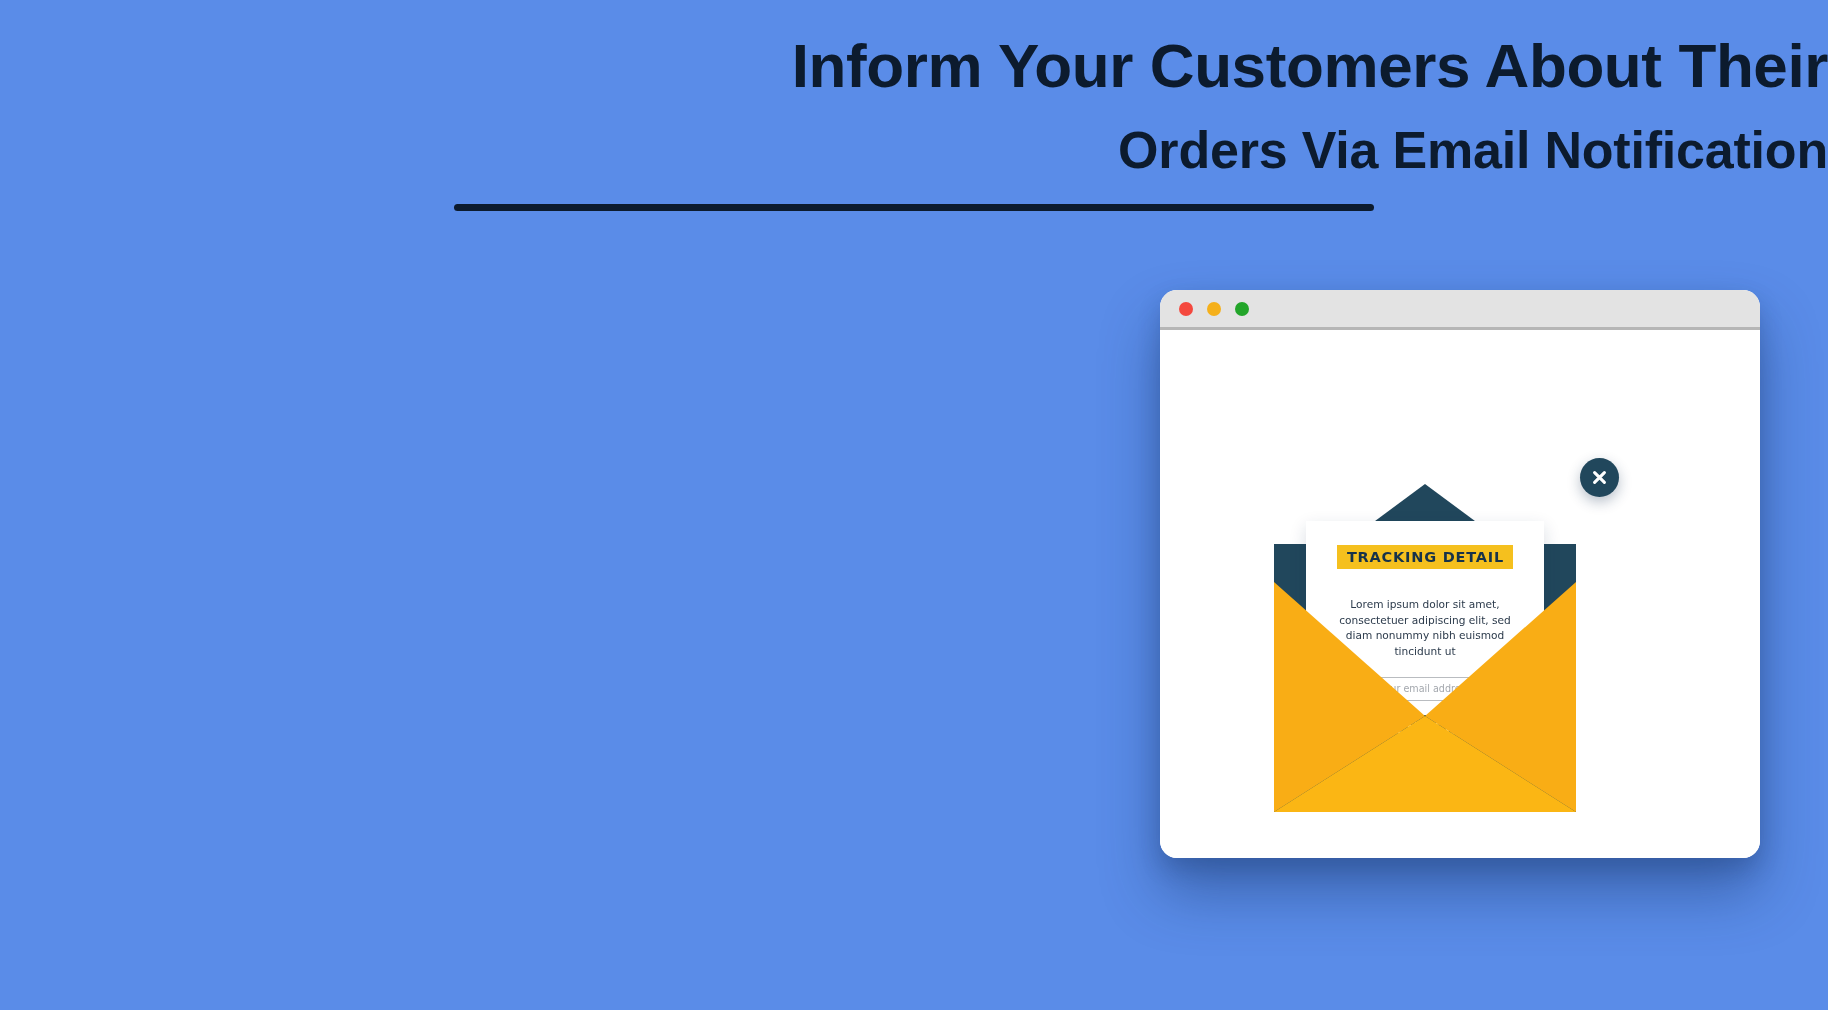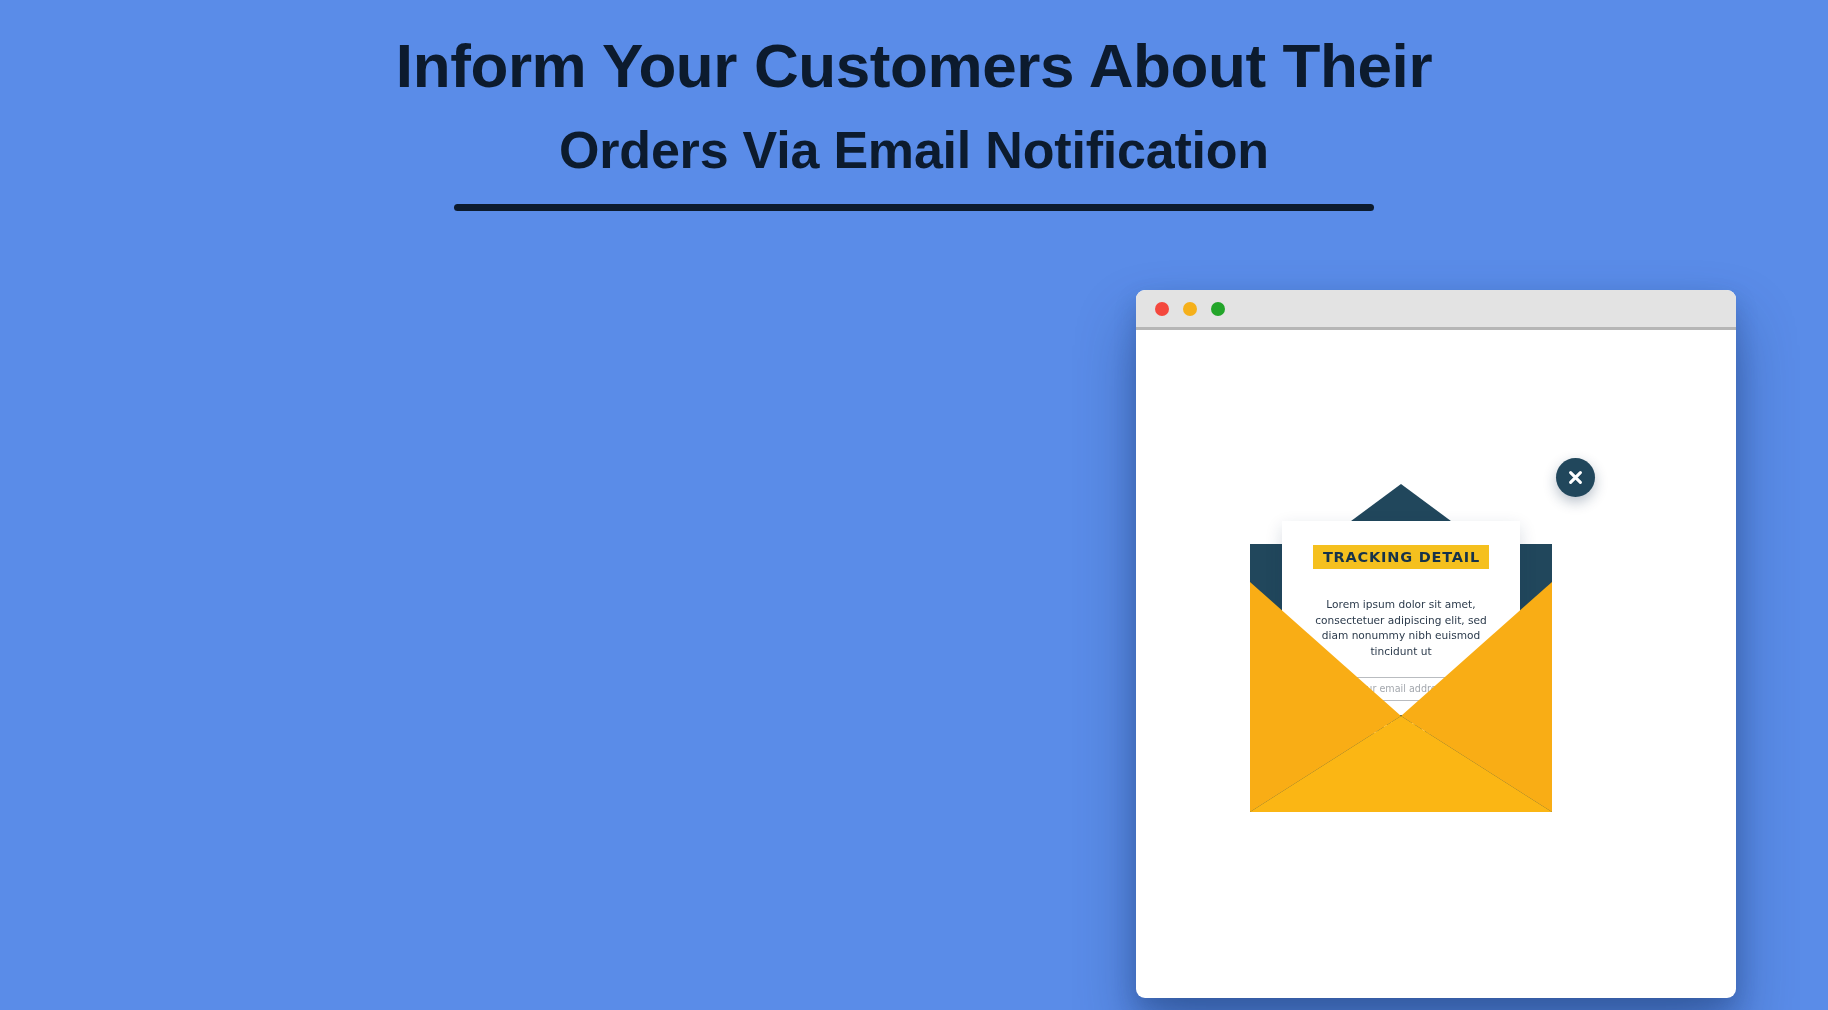--- a/index.html
+++ b/index.html
@@ -23,21 +23,21 @@
     width: 1828px;
     height: 1010px;
   }
 
   
   .heading-block {
     position: absolute;
     left: 0;
     top: 34px;
     width: 1828px;
-    text-align: center;
+    text-align: right;
   }
 
   .headline {
     font-size: 62px;
     font-weight: 700;
     line-height: 1.03;
     letter-spacing: -0.4px;
     color: #0c1b2e;
     font-family: "Liberation Sans", "DejaVu Sans", sans-serif;
   }
@@ -65,26 +65,26 @@
     font-size: 38px;
     line-height: 1.55;
     color: #16233a;
     font-family: "Liberation Sans", "DejaVu Sans", sans-serif;
     font-weight: 400;
   }
 
   
   .browser-window {
     position: absolute;
-    left: 1136px;
+    left: 1160px;
     top: 290px;
     width: 600px;
-    height: 708px;
-    background: #ffffff;
-    border-radius: 9px;
+    height: 568px;
+    background: #ffffff;
+    border-radius: 17px;
     box-shadow: 0 34px 58px rgba(16, 45, 96, 0.42),
                 0 10px 22px rgba(16, 45, 96, 0.22);
     overflow: hidden;
   }
 
   .titlebar {
     height: 40px;
     background: #e3e3e3;
     border-bottom: 3px solid #b6b6b6;
     display: flex;

